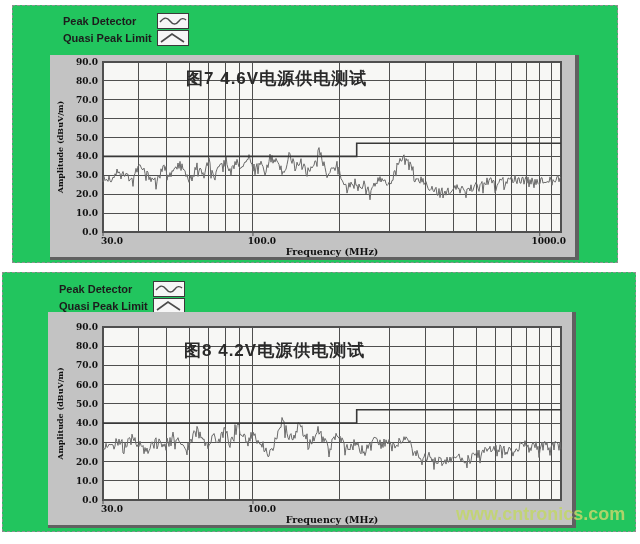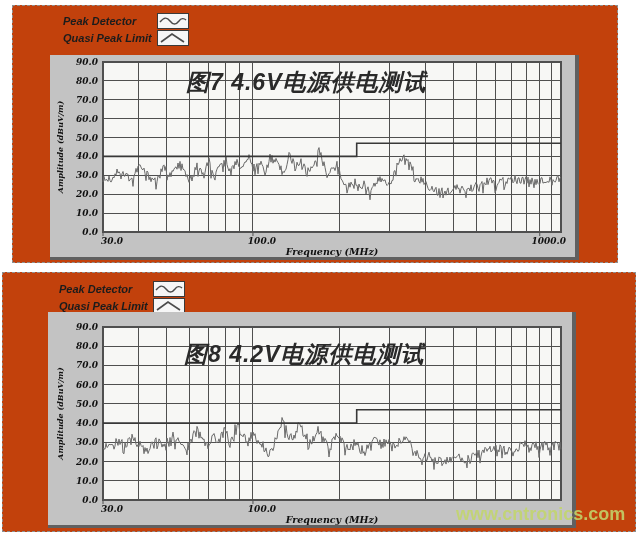--- a/index.html
+++ b/index.html
@@ -1,37 +1,37 @@
 <!DOCTYPE html>
 <html><head>
 <meta charset="utf-8">
 <style>
   html,body{margin:0;padding:0;}
   body{
     width:640px;height:544px;position:relative;overflow:hidden;
     background:#ffffff;
     font-family:"Liberation Sans", sans-serif;
   }
-  .panel{position:absolute;border:1px dashed #8f8f8f;background:#c2410c;font-style:italic;}
+  .panel{position:absolute;border:1px dashed #8f8f8f;background:#22c55e;}
   #panel1{left:12px;top:5px;width:604px;height:256px;}
   #panel2{left:2px;top:272px;width:632px;height:258px;}
 
   .legend{position:absolute;}
   #panel1 .legend{left:50px;top:7px;}
   #panel2 .legend{left:56px;top:8px;}
   .legend-row{display:flex;align-items:center;height:16px;margin-bottom:1px;}
   .legend-label{font-size:11px;font-weight:bold;color:#1c1c1c;width:94px;white-space:nowrap;}
   .legend-icon{width:30px;height:14px;border:1px solid #3a3a3a;background:#f6f6f6;display:inline-block;line-height:0;}
 
   .chart{position:absolute;background:#c3c3c3;border-right:4px solid #606060;border-bottom:3px solid #606060;}
   #chart1{left:37px;top:49px;width:525px;height:202px;}
   #chart2{left:45px;top:39px;width:524px;height:213px;}
   .chart svg{display:block;}
   .chart-title{
-    position:absolute;left:136px;font-weight:bold;font-size:23px;color:#2a2a2a;
+    position:absolute;left:136px;font-weight:bold;font-size:17px;color:#2a2a2a;
     letter-spacing:1px;white-space:nowrap;font-family:"Liberation Sans", sans-serif;
   }
   #chart1 .chart-title{top:12px;}
   #chart2 .chart-title{top:27px;}
 
   .watermark{
     position:absolute;left:456px;top:504px;font-size:18px;font-weight:bold;
     color:#c2d66c;opacity:.88;letter-spacing:0px;z-index:5;white-space:nowrap;
   }
 </style>

